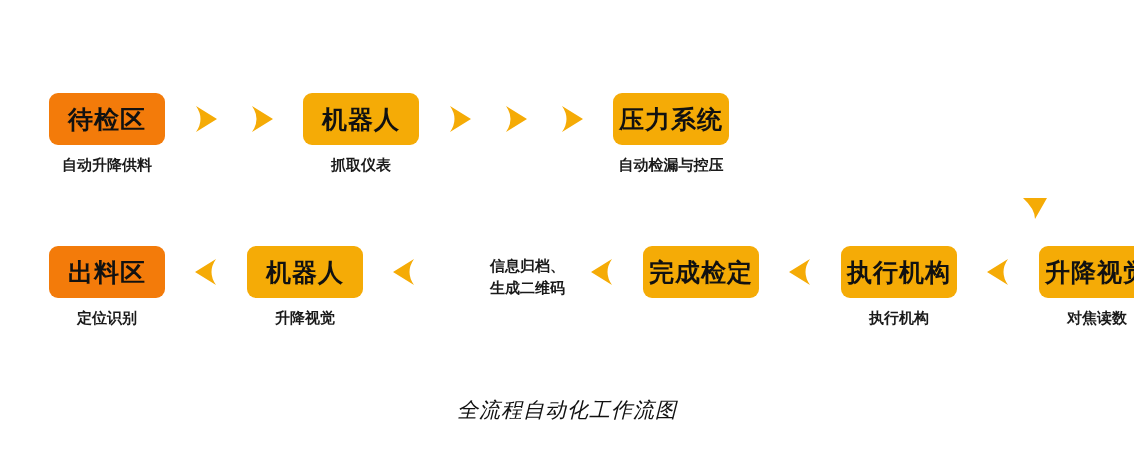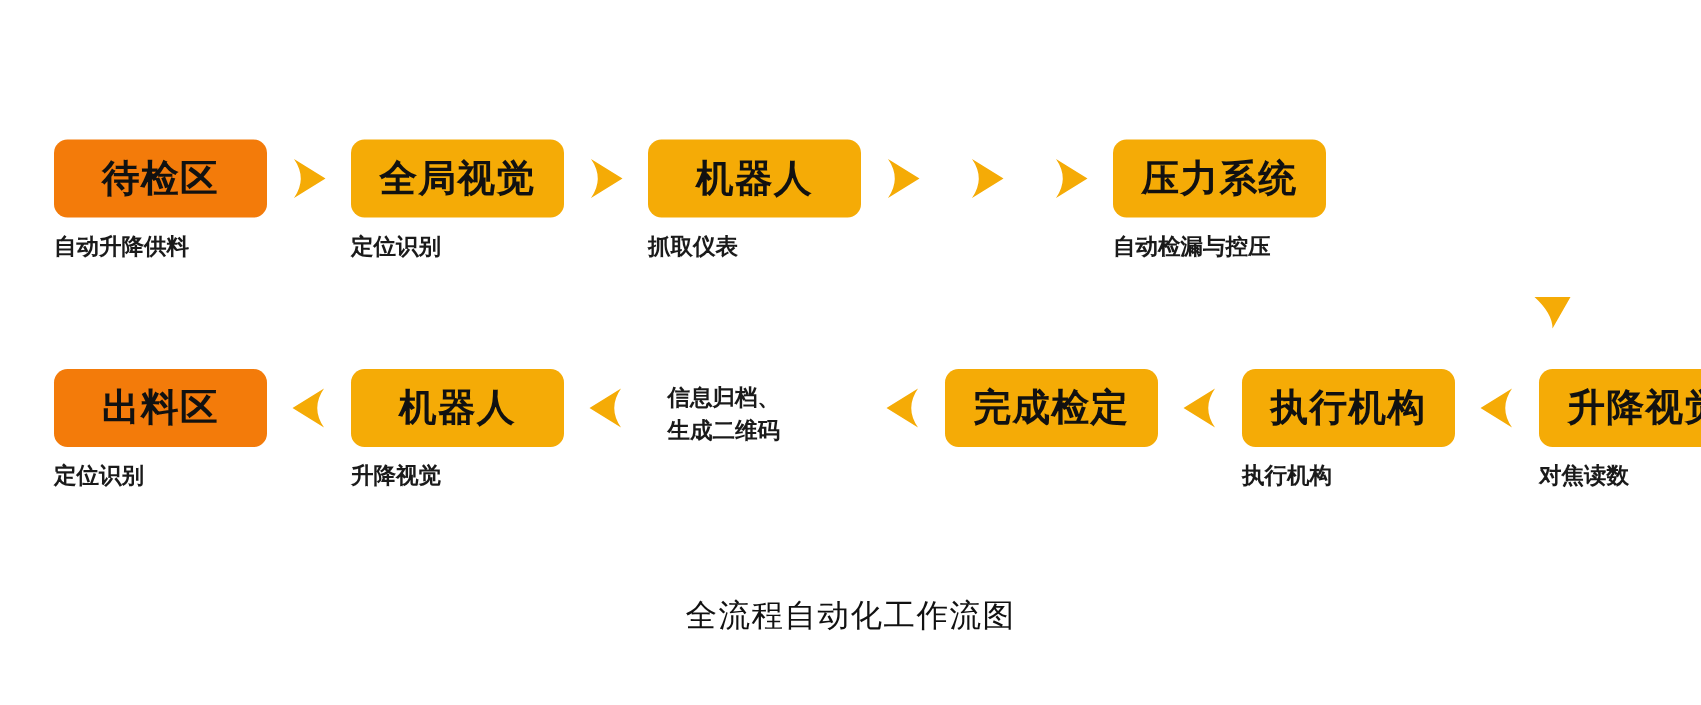--- a/index.html
+++ b/index.html
@@ -34,21 +34,21 @@
 
   
   .node {
     width: 142px;
     flex: 0 0 142px;
     display: flex;
     flex-direction: column;
     align-items: center;
   }
   .node-box {
-    width: 142px;
+    width: 116px;
     height: 52px;
     border-radius: 9px;
     background: #F5AB06;
     display: flex;
     align-items: center;
     justify-content: center;
     box-sizing: border-box;
   }
   .node-box.accent {
     background: #F37B0A;
@@ -60,25 +60,26 @@
     line-height: 1;
     letter-spacing: 1px;
     white-space: nowrap;
   }
   .node-caption {
     margin-top: 9px;
     font-size: 15px;
     font-weight: bold;
     color: #1a1a1a;
     line-height: 22px;
+    text-align: center;
     width: 142px;
   }
   .node-caption.wrap {
     width: 120px;
-    text-align: left;
+    text-align: right;
     margin-left: 4px;
   }
 
   
   .arrow-gap {
     flex: 0 0 56px;
     width: 56px;
     height: 52px;
     display: flex;
     align-items: center;
@@ -105,44 +106,39 @@
   #figure-caption {
     position: absolute;
     left: 0;
     top: 396px;
     width: 1134px;
     text-align: center;
     font-family: "Liberation Serif", "DejaVu Serif", serif;
     font-size: 21px;
     color: #111111;
     letter-spacing: 1px;
+    font-style: italic;
   }
 </style>
 </head>
 <body>
 
 <div id="flow-root">
 
   <div class="row" id="row-1" style="padding-left: 36px;">
       <div class="node">
         <div class="node-box accent">
           <div class="node-title">待检区</div>
         </div>
         <div class="node-caption">自动升降供料</div>
       </div>
       <div class="arrow-gap">
         <svg viewBox="0 0 26 30" class="chev">
           <path d="M3 2 L24 15 L3 28 Q12 15 3 2 Z"></path>
         </svg>
-      </div>
-      <div class="node">
-        <div class="node-box">
-          <div class="node-title">全局视觉</div>
-        </div>
-        <div class="node-caption">定位识别</div>
       </div>
       <div class="arrow-gap">
         <svg viewBox="0 0 26 30" class="chev">
           <path d="M3 2 L24 15 L3 28 Q12 15 3 2 Z"></path>
         </svg>
       </div>
       <div class="node">
         <div class="node-box">
           <div class="node-title">机器人</div>
         </div>

